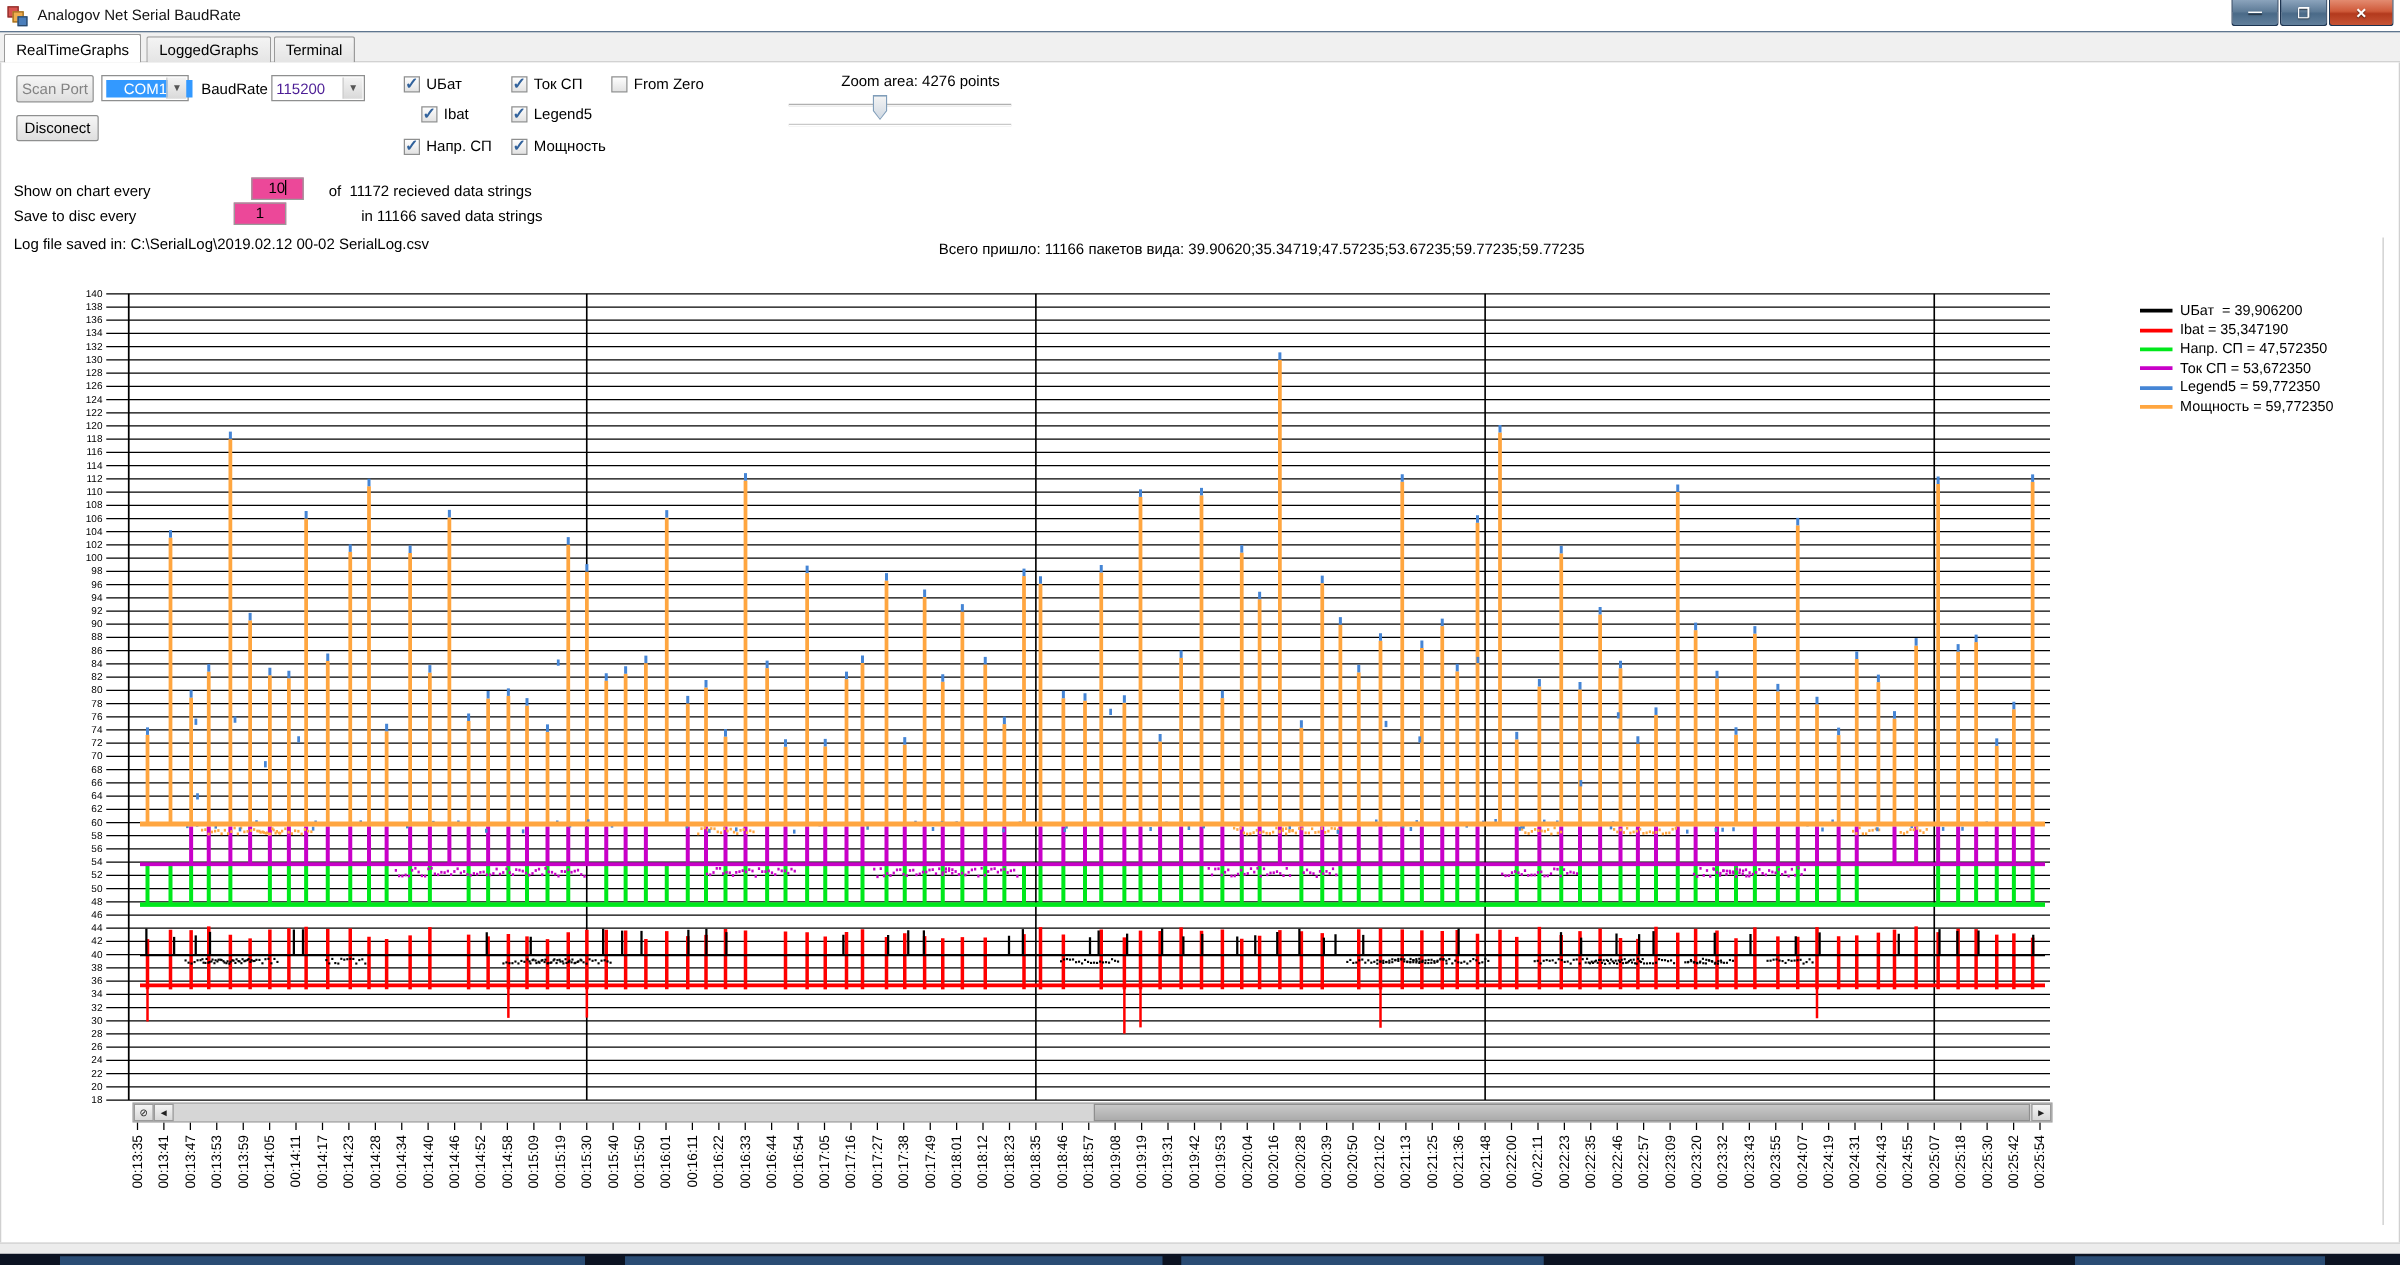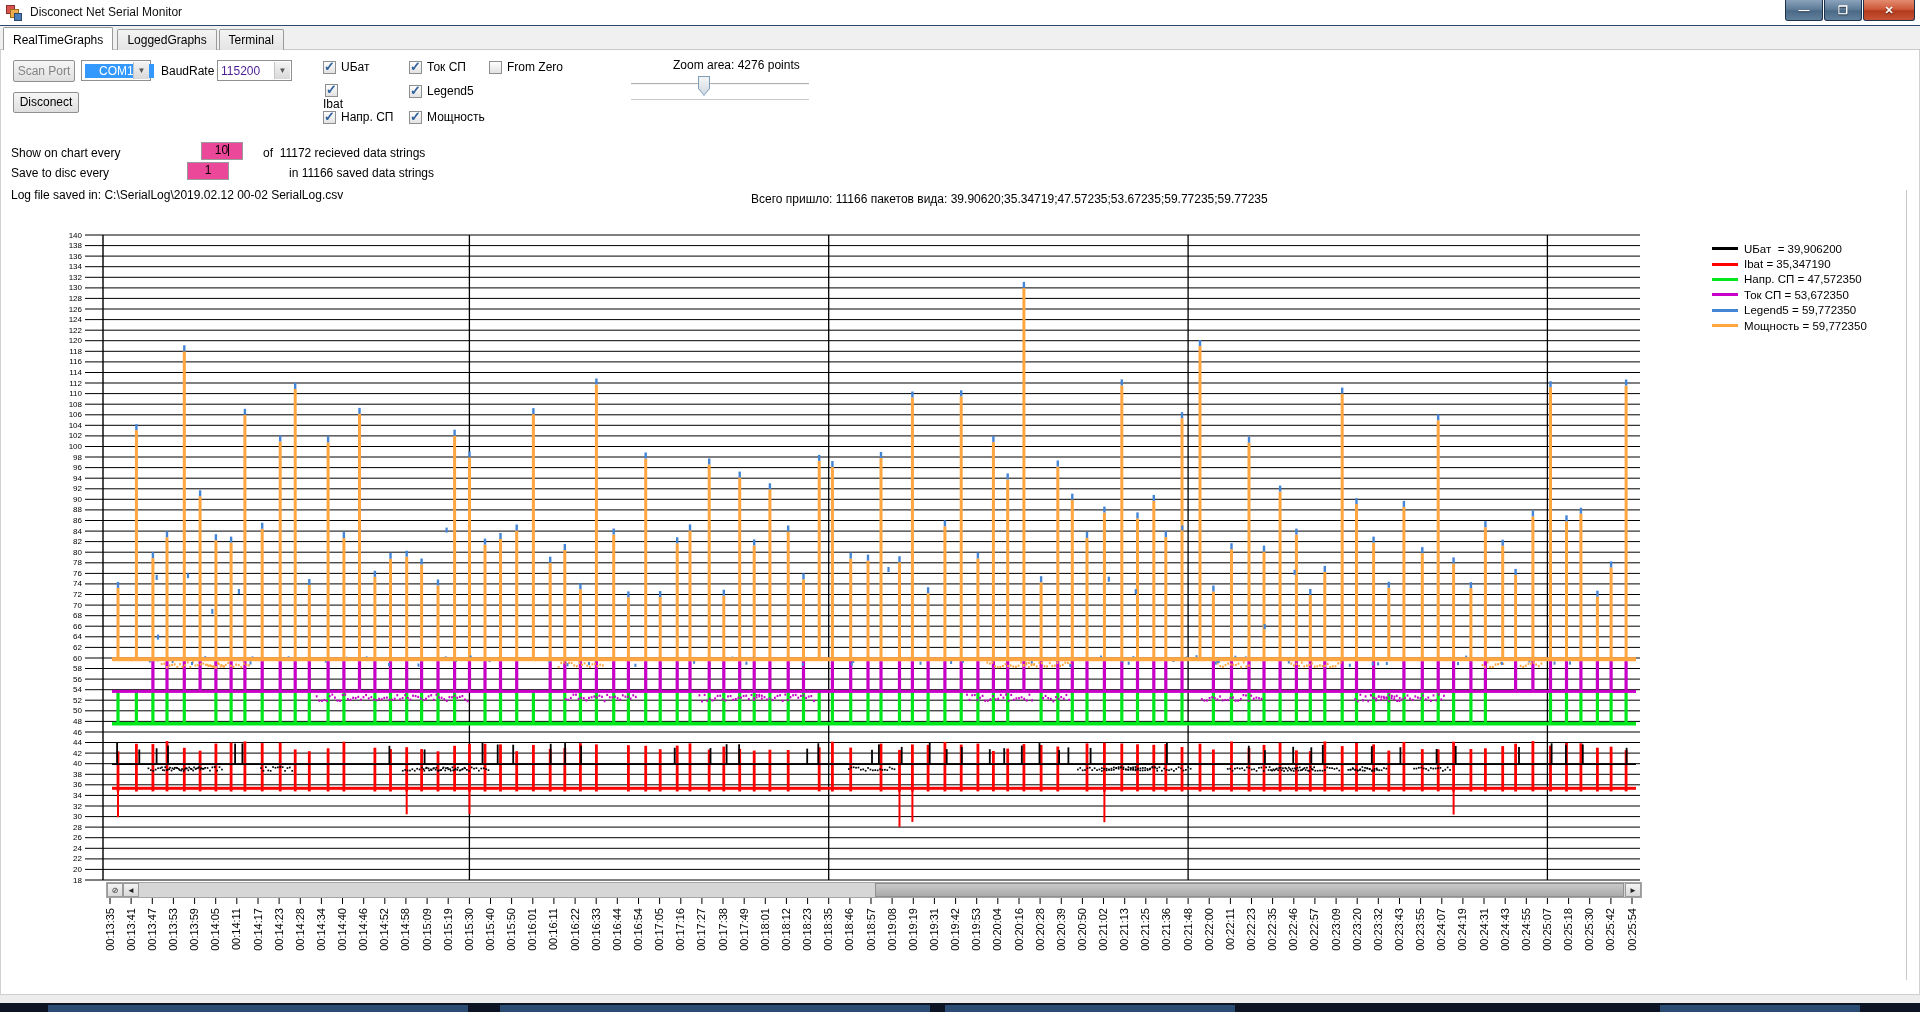--- a/index.html
+++ b/index.html
@@ -76,21 +76,21 @@
 </style>
 </head>
 <body>
 
 <div class="titlebar">
   <div class="app-icon">
       <div class="sq1"></div>
       <div class="sq2"></div>
       <div class="sq3"></div>
     </div>
-  <span class="app-title">Disconect Net Serial Monitor</span>
+  <span class="app-title">Analogov Net Serial BaudRate</span>
   <div class="ghost" style="left:500px;width:80px;"></div>
   <div class="ghost" style="left:720px;width:170px;"></div>
   <div class="ghost" style="left:940px;width:250px;"></div>
   <div class="winbtns">
     <div class="winbtn">
         <span>—</span>
       </div>
     <div class="winbtn">
         <span>❐</span>
       </div>
@@ -120,21 +120,21 @@
     <span class="val dim">115200</span>
     <span class="arrowbox">▼</span>
   </div>
   <div class="btn" style="left:12px;top:42px;width:66px;height:21px;line-height:19px;">Disconect</div>
 
   <div id="cbcol1">
       <div class="cbrow" style="left: 322px; top: 10px;">
         <span class="cb checked"></span>
         <span class="cblabel">UБат</span>
       </div>
-      <div class="cbrow" style="left: 322px; top: 34px; flex-direction: column;">
+      <div class="cbrow" style="left: 336px; top: 34px;">
         <span class="cb checked"></span>
         <span class="cblabel">Ibat</span>
       </div>
       <div class="cbrow" style="left: 322px; top: 60px;">
         <span class="cb checked"></span>
         <span class="cblabel">Напр. СП</span>
       </div>
     </div>
     <div id="cbcol2">
       <div class="cbrow" style="left: 408px; top: 10px;">

